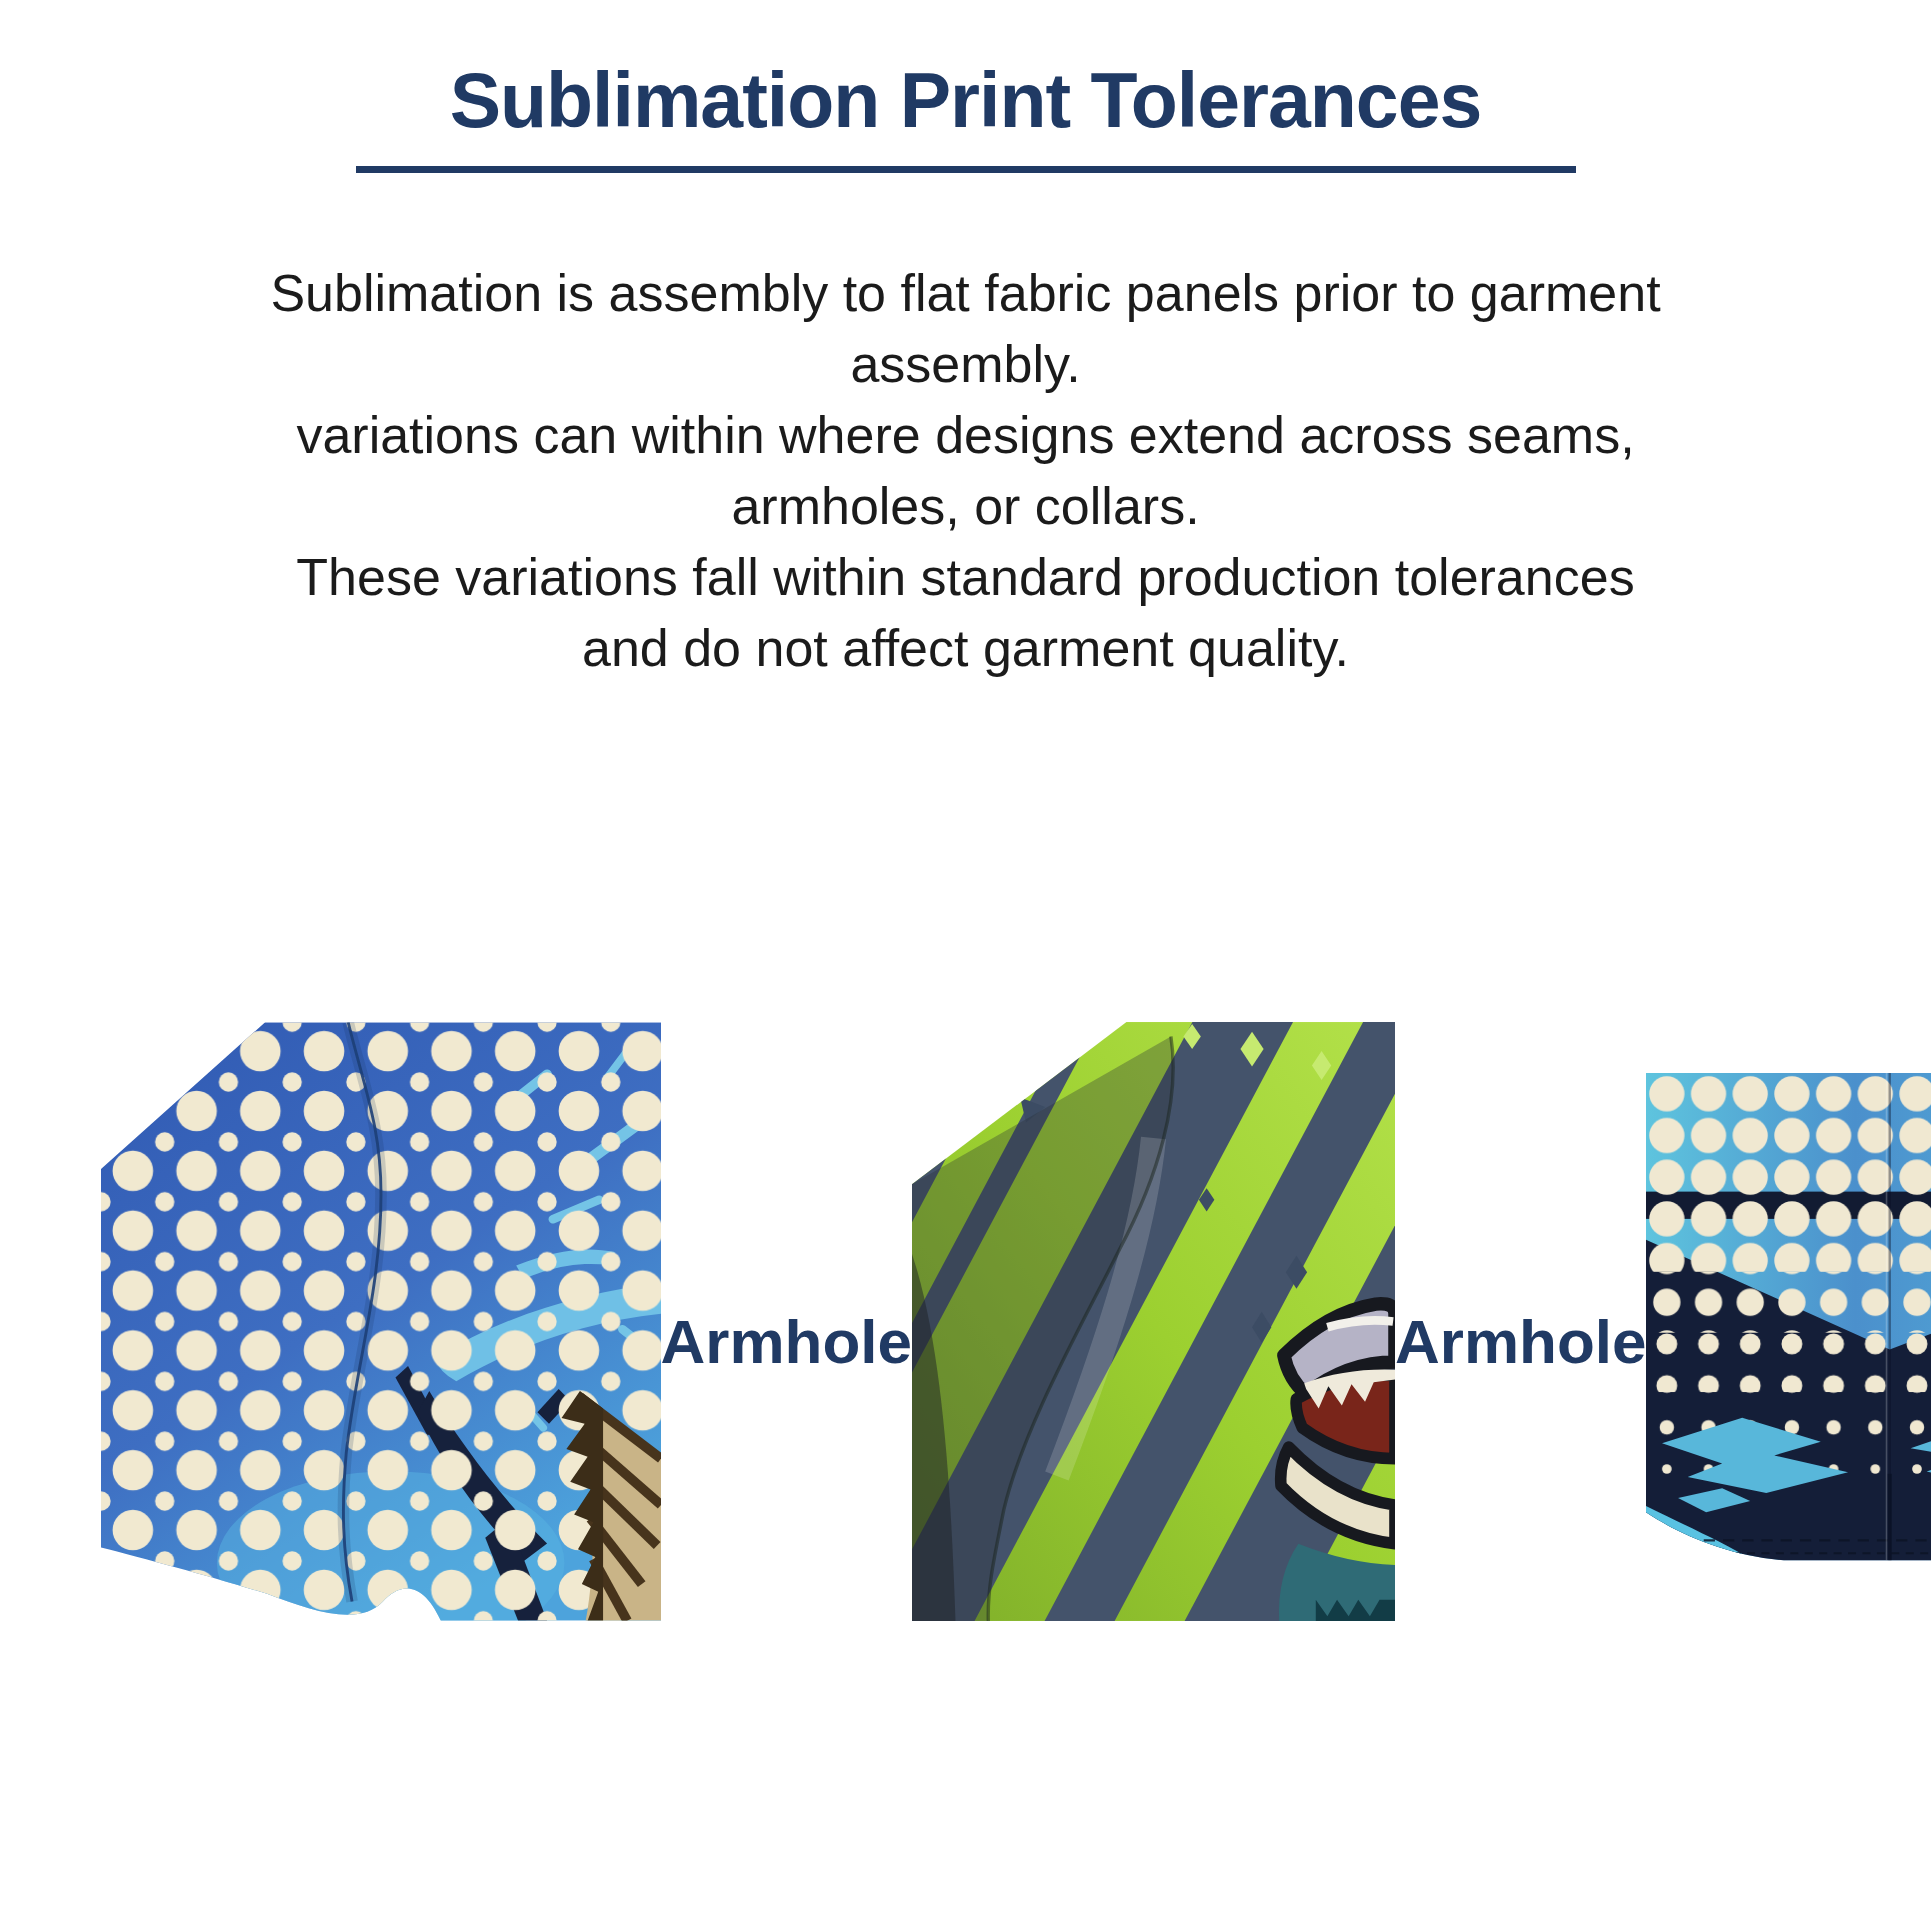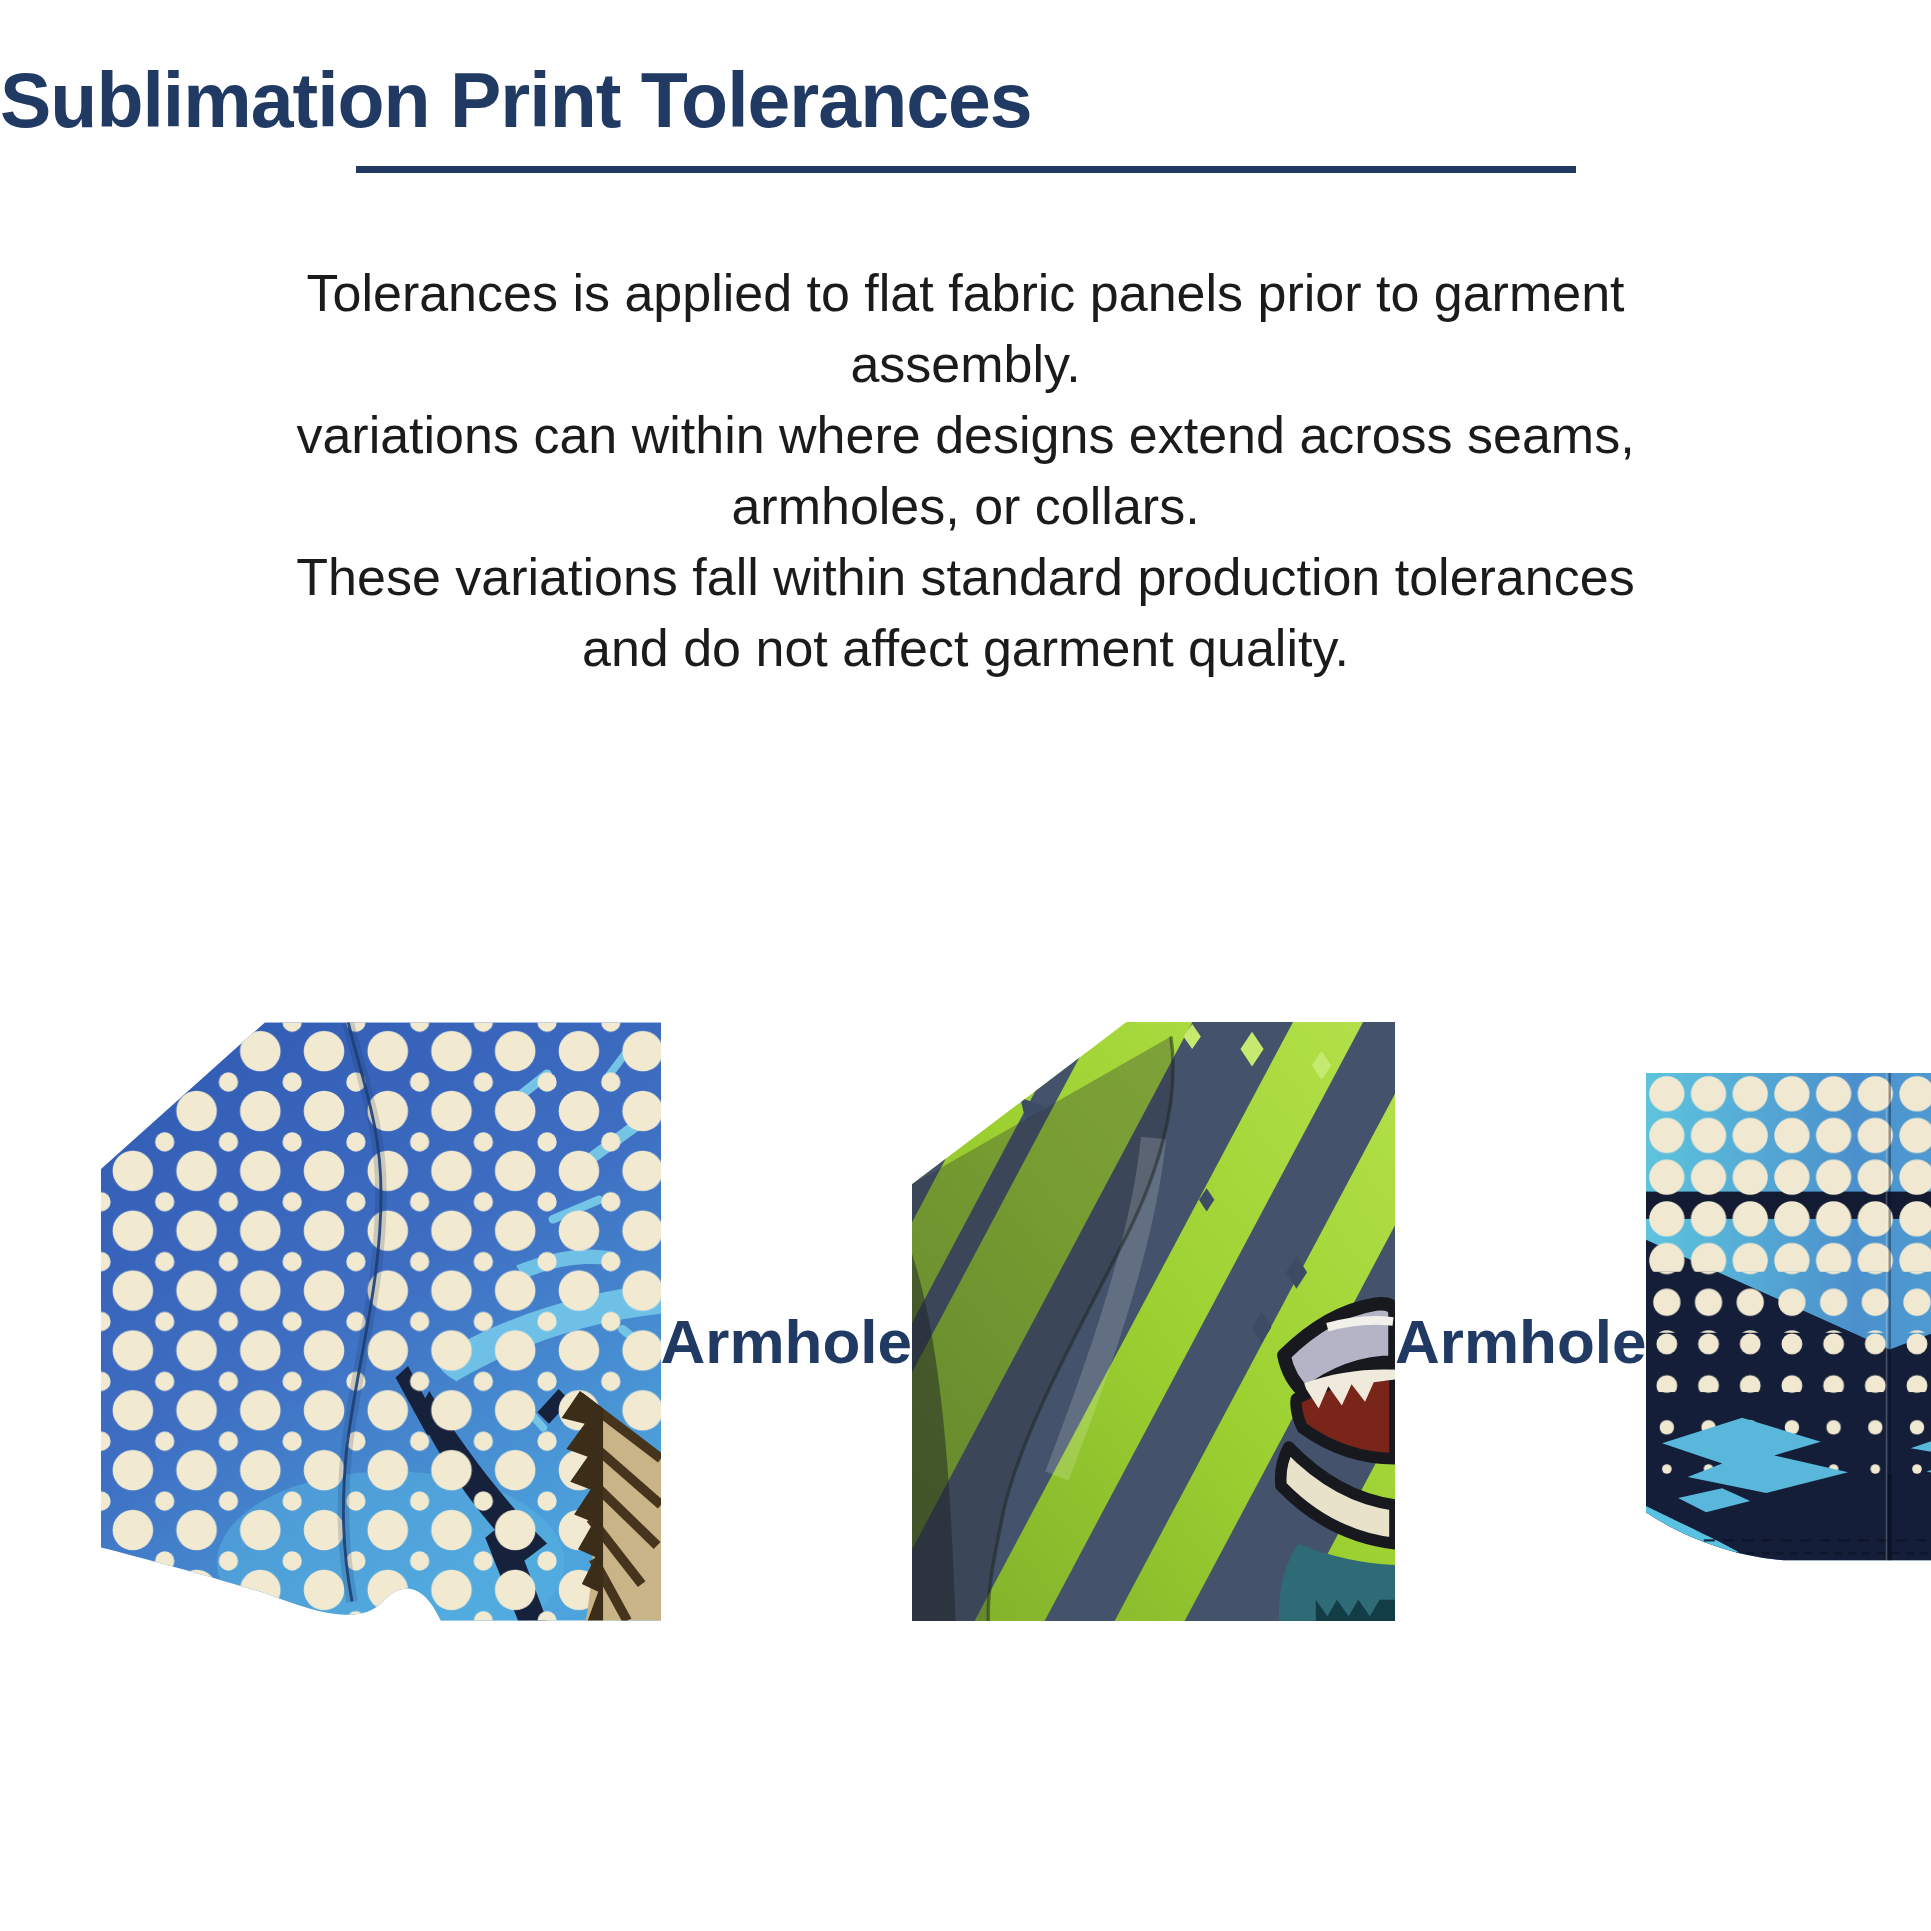--- a/index.html
+++ b/index.html
@@ -6,20 +6,21 @@
   html,body { background:#ffffff; }
   .page {
     position:relative;
     width:1931px; height:1931px;
     background:#ffffff;
     font-family:"Liberation Sans", sans-serif;
     overflow:hidden;
   }
   .title {
     margin:56px auto 0;
+    text-align:center;
     font-size:77px;
     font-weight:700;
     letter-spacing:-1px;
     color:#203a64;
   }
   .rule {
     width:1220px; height:6.8px;
     margin:21px auto 0;
     background:#203a64;
   }
@@ -51,21 +52,21 @@
 </style>
 </head>
 <body>
 
 <div class="page">
 
   <h1 class="title">Sublimation Print Tolerances</h1>
   <div class="rule"></div>
 
   <div class="copy">
-    <div>Tolerances is applied to flat fabric panels prior to garment</div>
+    <div>Sublimation is assembly to flat fabric panels prior to garment</div>
     <div>assembly.</div>
     <div>variations can within where designs extend across seams,</div>
     <div>armholes, or collars.</div>
     <div>These variations fall within standard production tolerances</div>
     <div>and do not affect garment quality.</div>
   </div>
 
   <div class="photos">
 
     <figure class="photo-card">

